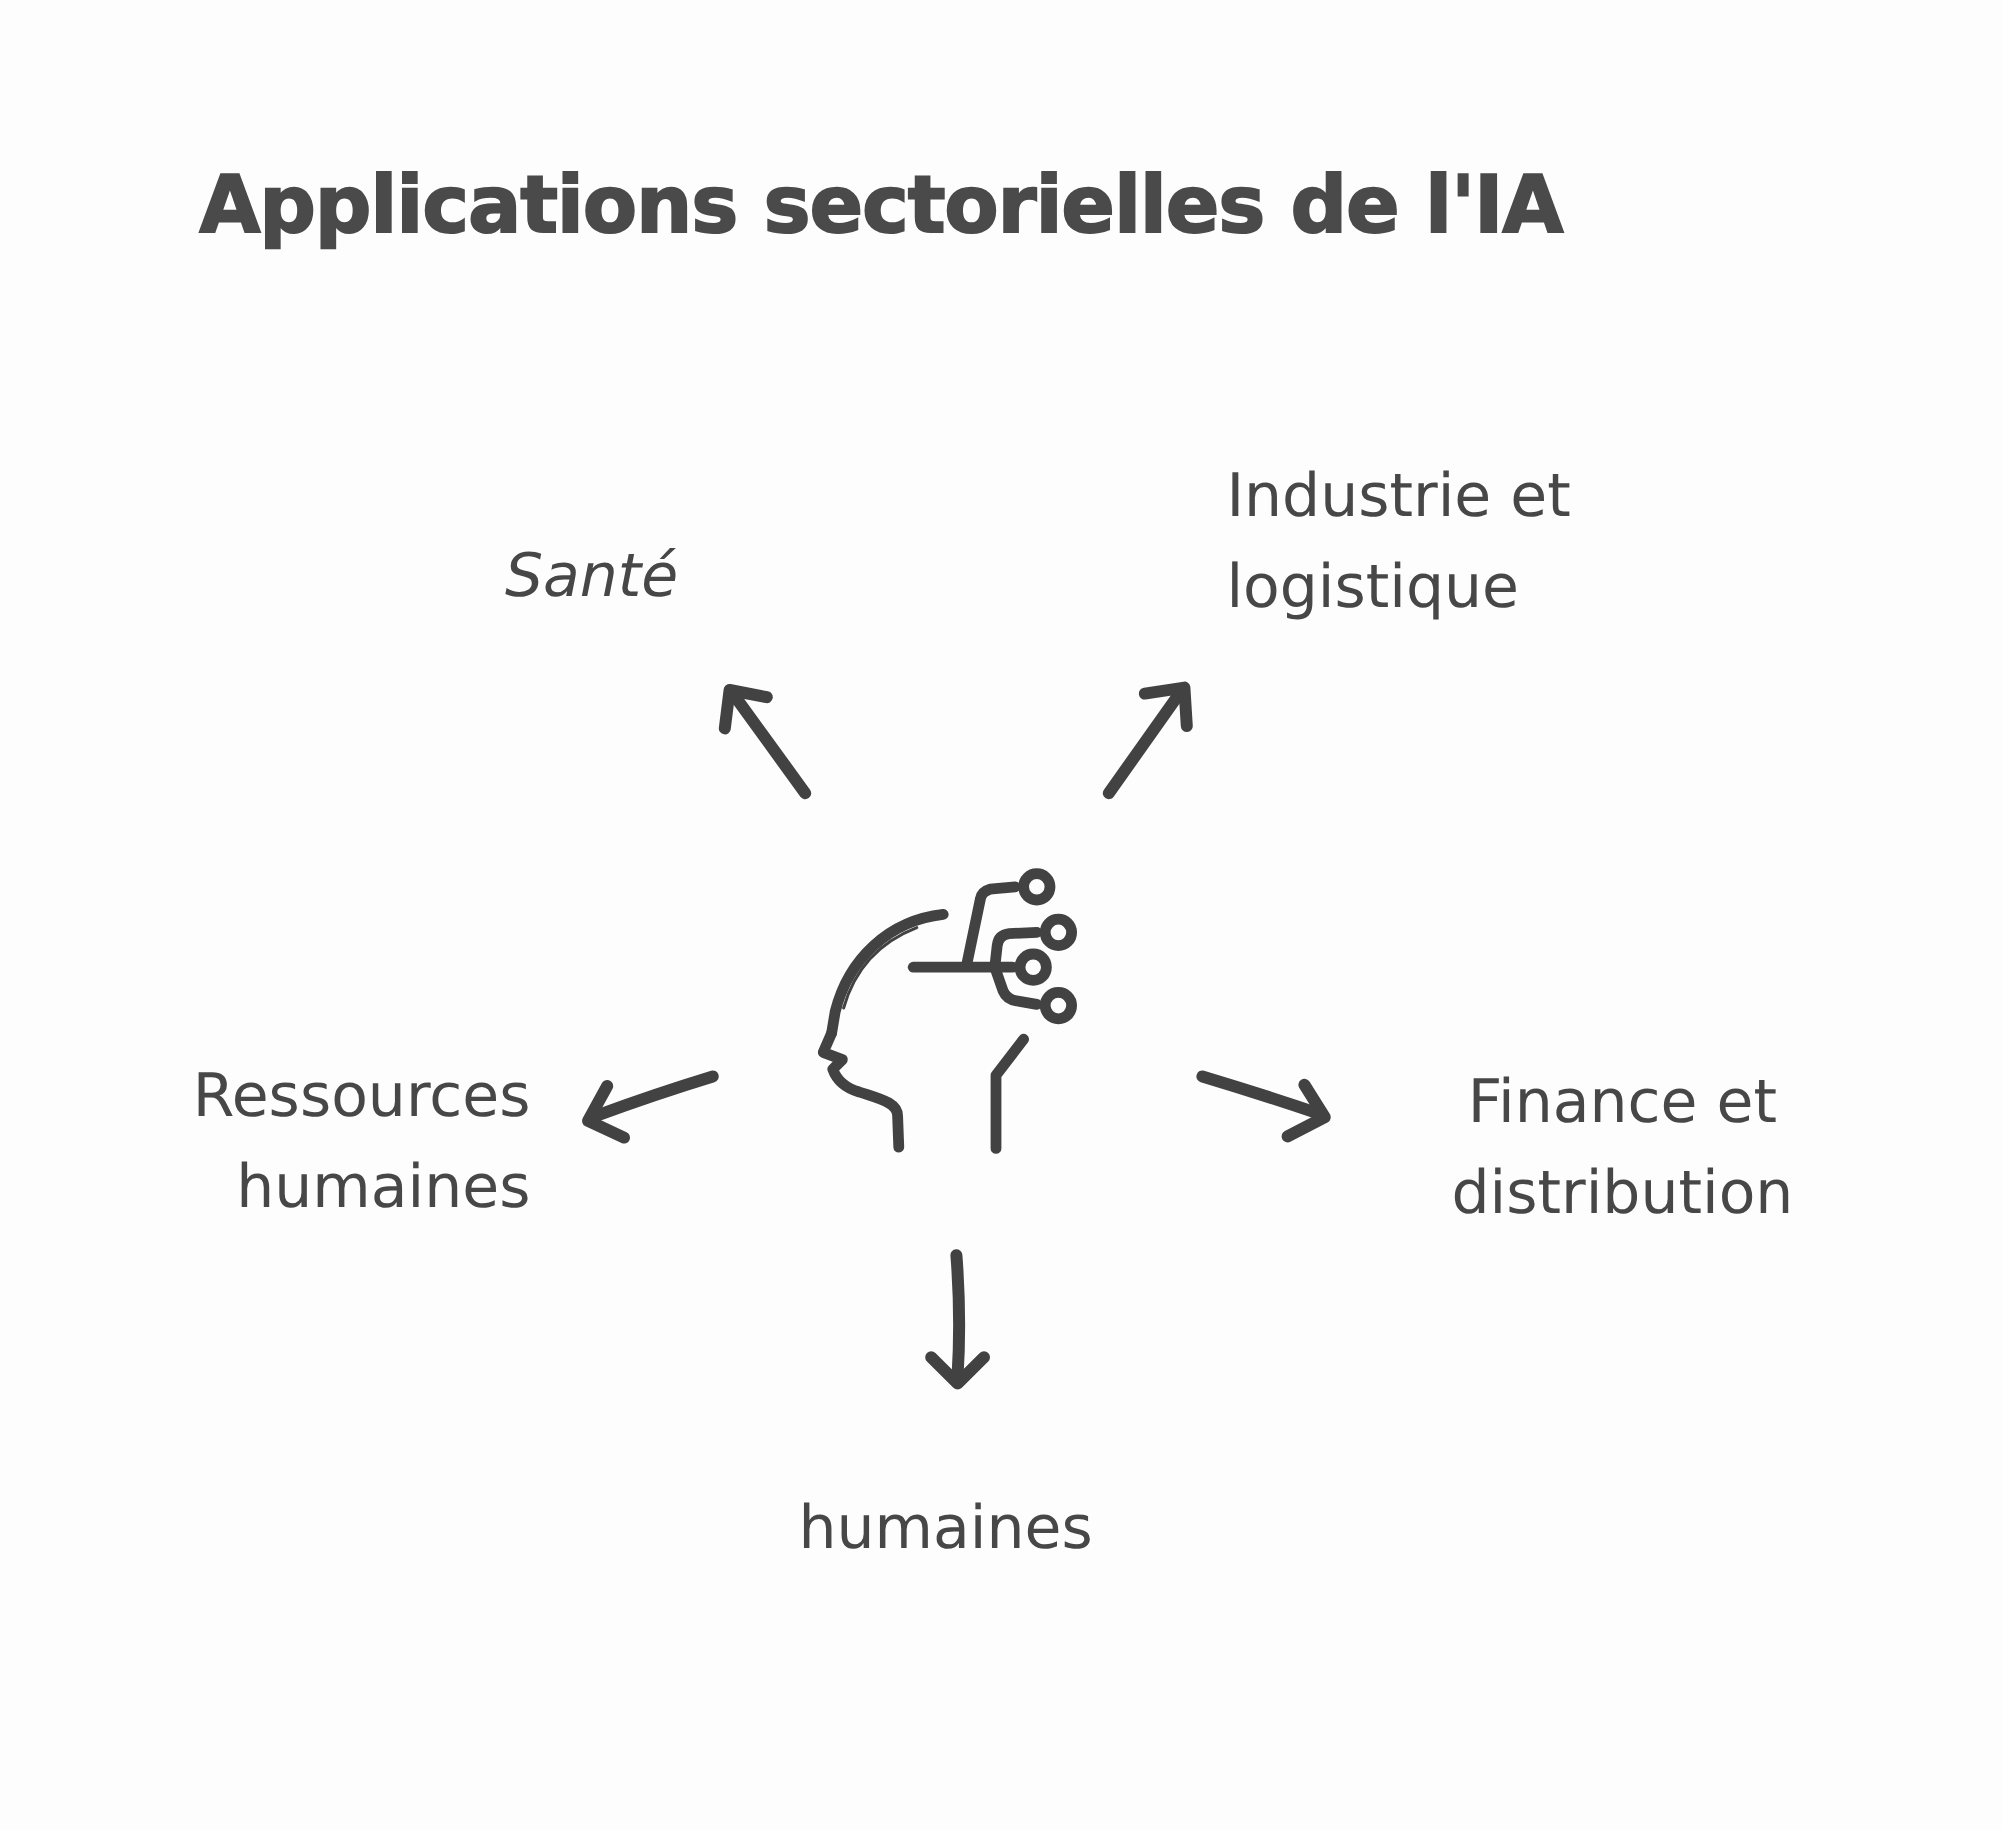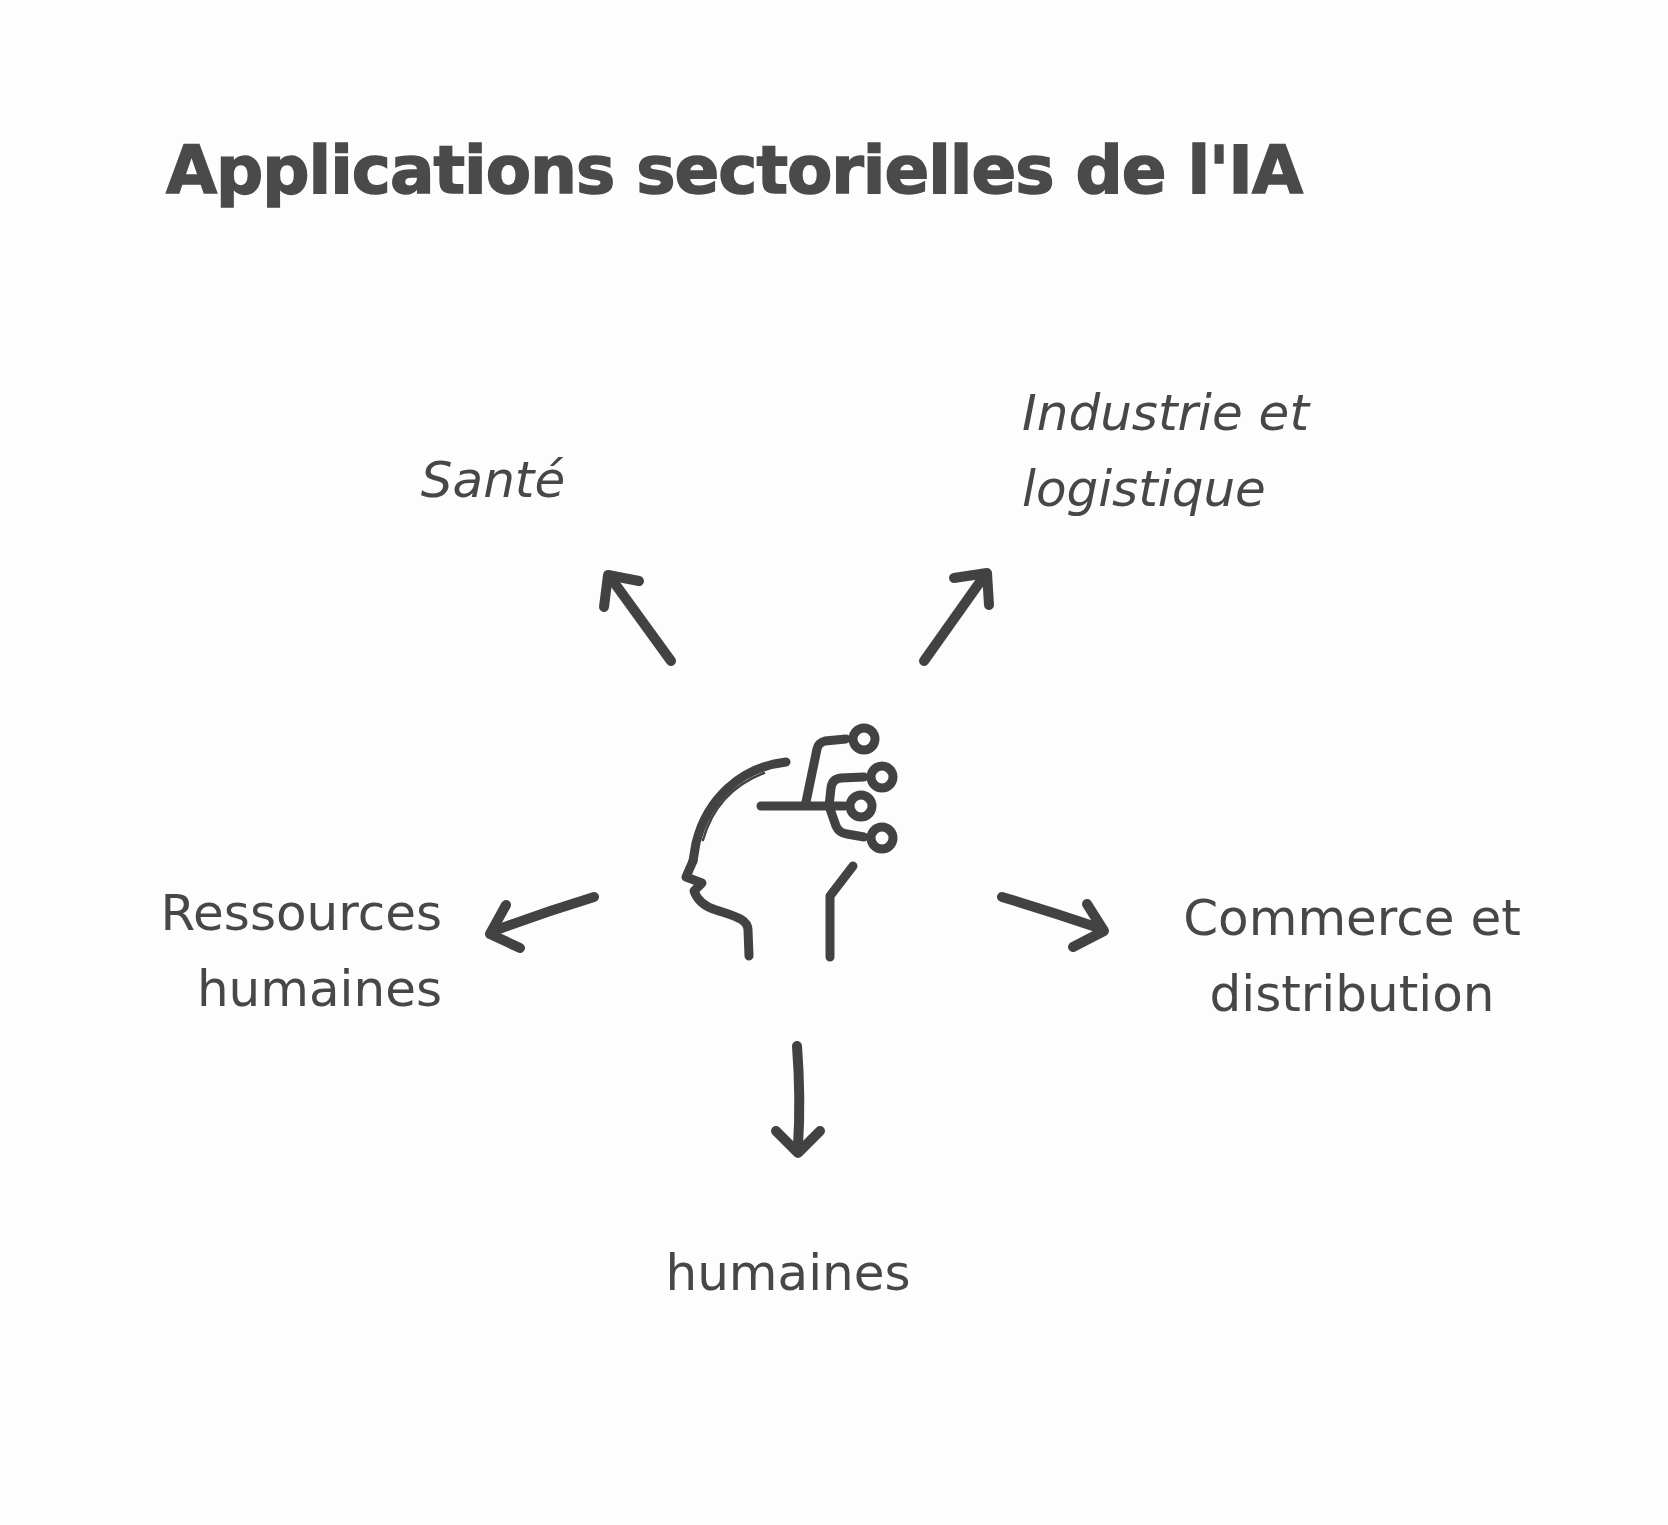--- a/index.html
+++ b/index.html
@@ -27,21 +27,21 @@
   }
   .node-label {
     position: absolute;
     font-size: 50px;
     line-height: 76px;
     color: #474747;
     white-space: nowrap;
   }
   .node-label .line { display: block; }
   .label-sante       { left: 393px;  top: 442px;  width: 200px; text-align: center; font-style: italic; }
-  .label-industrie   { left: 1022px; top: 375px;  text-align: left; font-style: italic; }
+  .label-industrie   { left: 1022px; top: 375px;  text-align: left; }
   .label-ressources  { left: 42px;   top: 875px;  width: 400px; text-align: right; }
   .label-commerce    { left: 1152px; top: 880px;  width: 400px; text-align: center; }
   .label-finance     { left: 588px;  top: 1235px; width: 400px; text-align: center; }
   svg.overlay {
     position: absolute;
     left: 0; top: 0;
     width: 1668px;
     height: 1525px;
   }
   svg .stroke {
@@ -70,21 +70,21 @@
     <span class="line">Industrie et</span>
     <span class="line">logistique</span>
   </div>
 
   <div class="node-label label-ressources">
     <span class="line">Ressources</span>
     <span class="line">humaines</span>
   </div>
 
   <div class="node-label label-commerce">
-    <span class="line">Commerce et</span>
+    <span class="line">Finance et</span>
     <span class="line">distribution</span>
   </div>
 
   <div class="node-label label-finance">
     <span class="line">humaines</span>
   </div>
 
   <svg class="overlay" viewBox="0 0 1668 1525" aria-hidden="true">
 
     <g>

